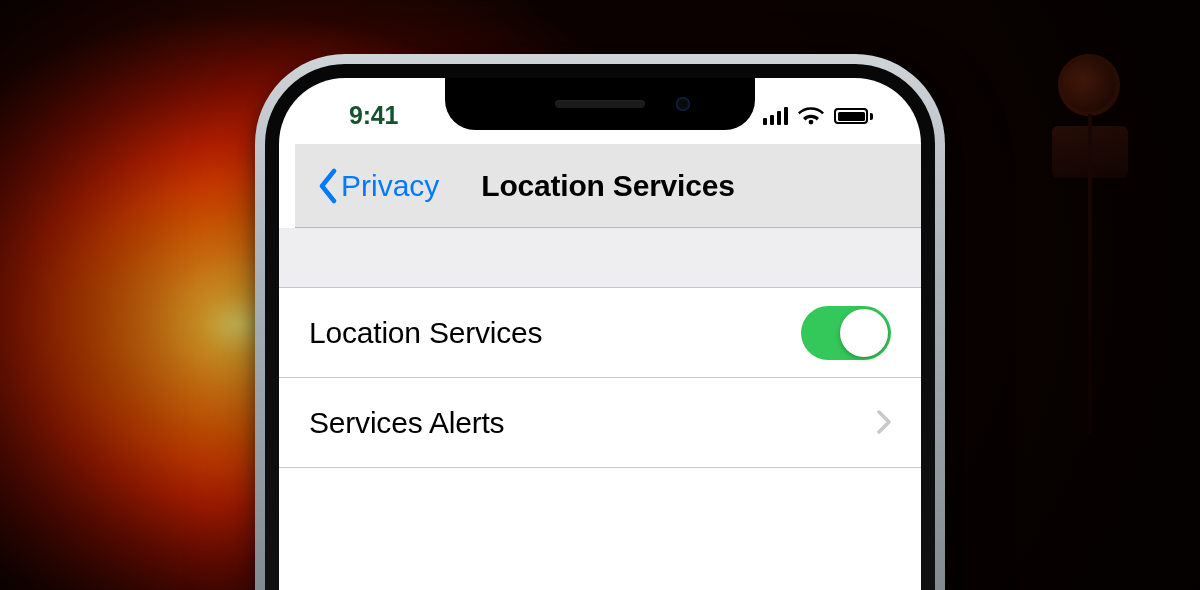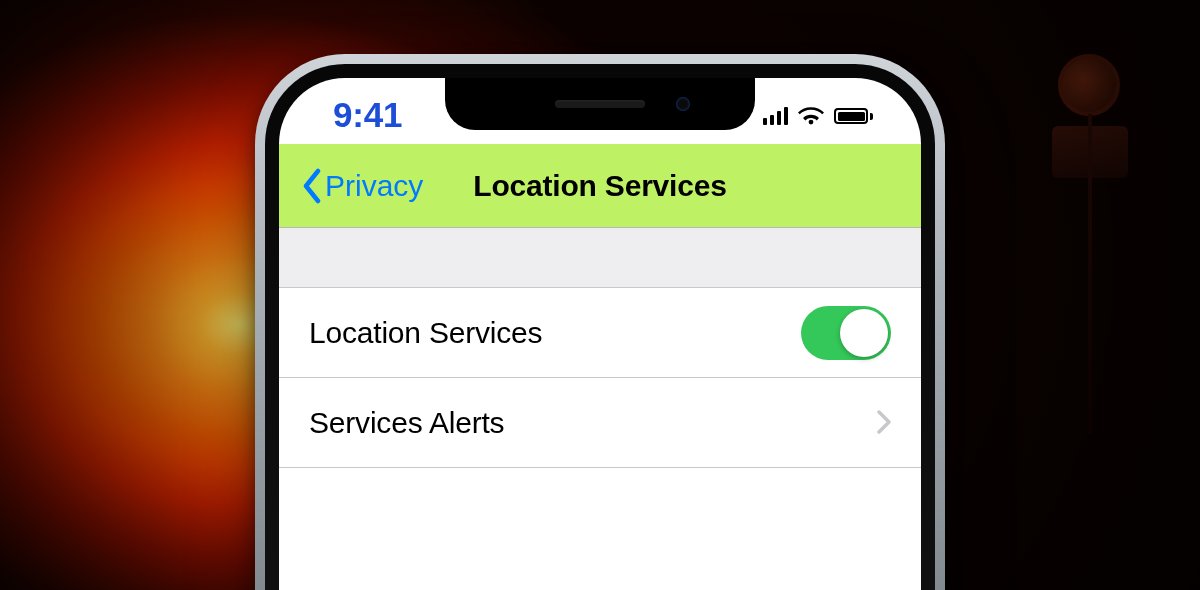--- a/index.html
+++ b/index.html
@@ -92,21 +92,21 @@
     }
 
     
     .status-bar {
       position: relative;
       height: 66px;
       display: flex; align-items: center; justify-content: space-between;
       padding: 8px 48px 0 54px;
     }
     .status-time {
-      font-size: 35px; font-weight: 600; letter-spacing: -0.2px; color:#1d4ed8;
+      font-size: 25px; font-weight: 600; letter-spacing: -0.2px; color:#14532d;margin-left:16px;
     }
     .status-right { display:flex; align-items:center; gap:10px; margin-top:2px; }
     .cell {
       display:flex; align-items:flex-end; gap:2.5px; height:18px;
     }
     .cell span {
       width:4.5px; background:#000; border-radius:1px;
     }
     .cell span:nth-child(1){height:7px}
     .cell span:nth-child(2){height:10px}
@@ -122,21 +122,22 @@
     .battery .fill {
       position:absolute; left:1.5px; top:1.5px; bottom:1.5px; right:1.5px; background:#000; border-radius:1.5px;
     }
     .battery .nub { width:3px; height:7px; background:#000; border-radius:0 2px 2px 0; margin-left:2px; }
 
     
     .nav-header {
       height: 84px; position: relative;
       display: flex; align-items: center; justify-content: center;
       border-bottom: 1px solid #b8b8bc;
-      background: #bef264;
+      background: #e5e5e5;
+      margin-left: 16px;
     }
     .back-btn {
       position: absolute; left: 16px; top: 0; bottom: 0;
       display: flex; align-items: center; gap: 2px;
       color: #007aff; font-size: 30px; cursor: pointer;
       padding: 0 6px;
     }
     .back-chevron { width: 22px; height: 36px; }
     .nav-title {
       font-size: 30px; font-weight: 600; color: #000; letter-spacing: -0.2px;

